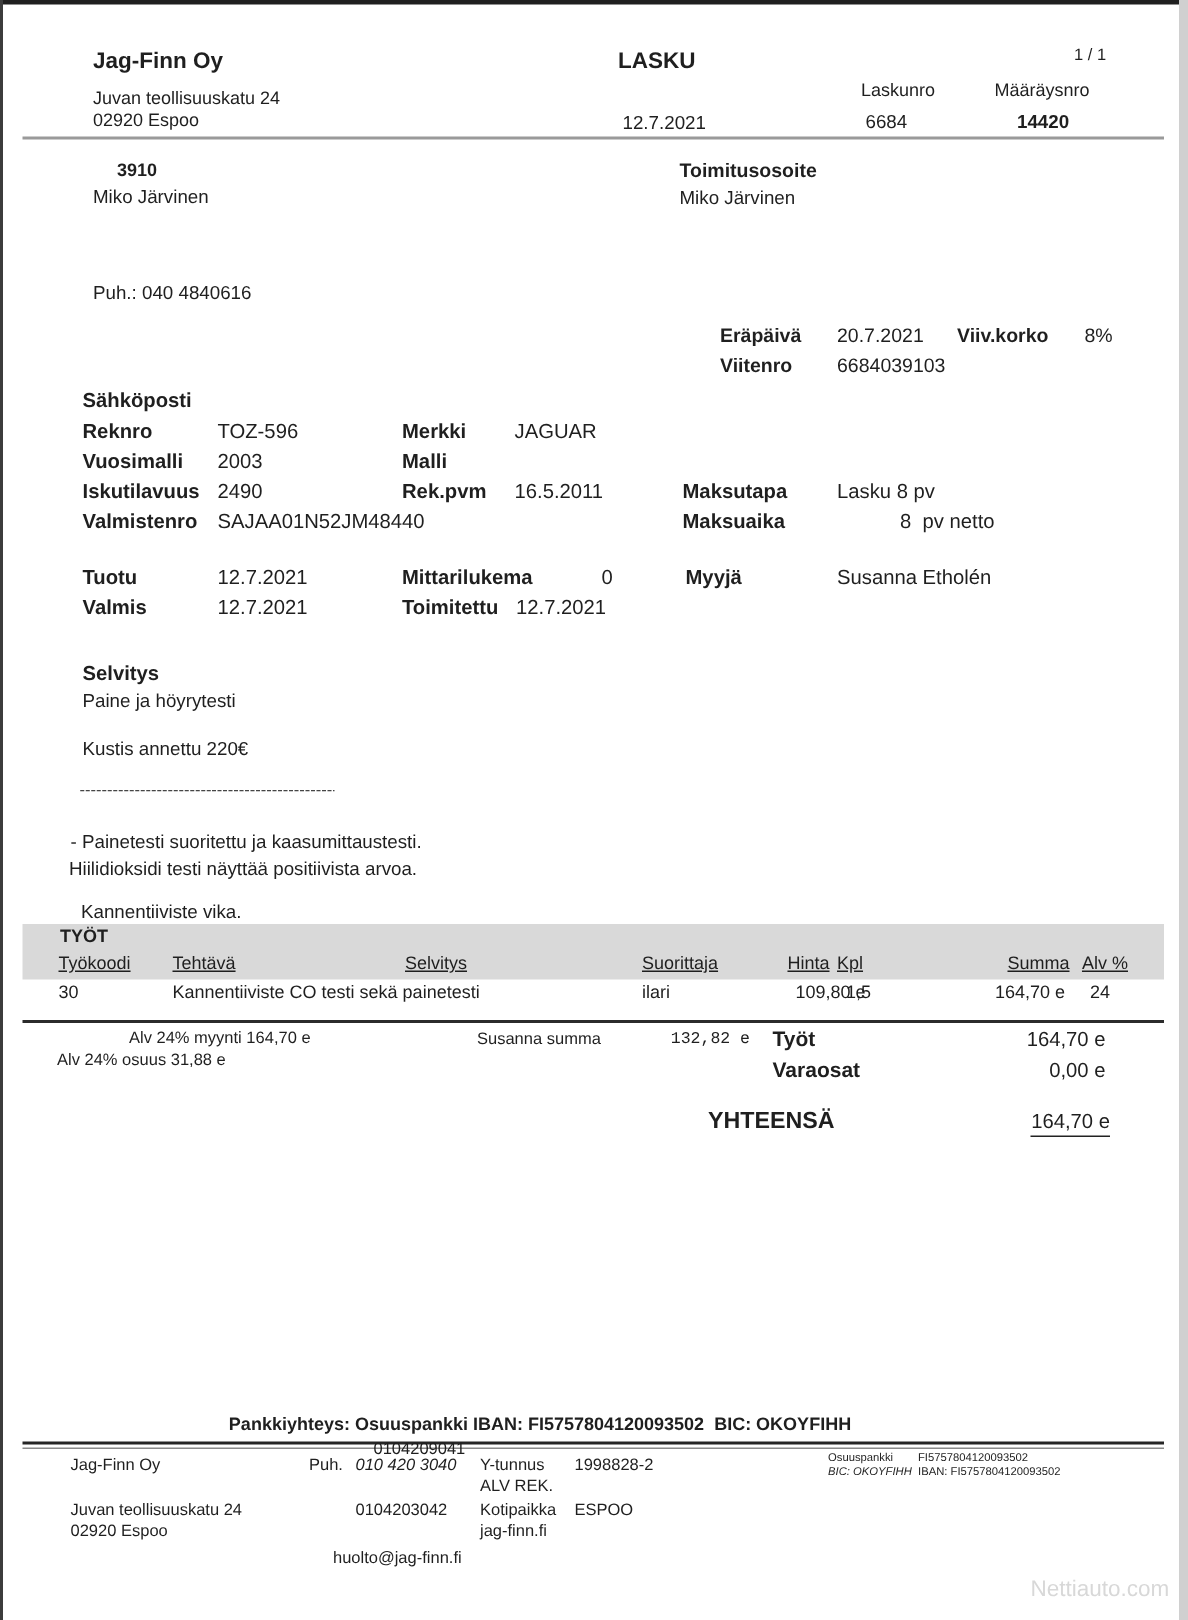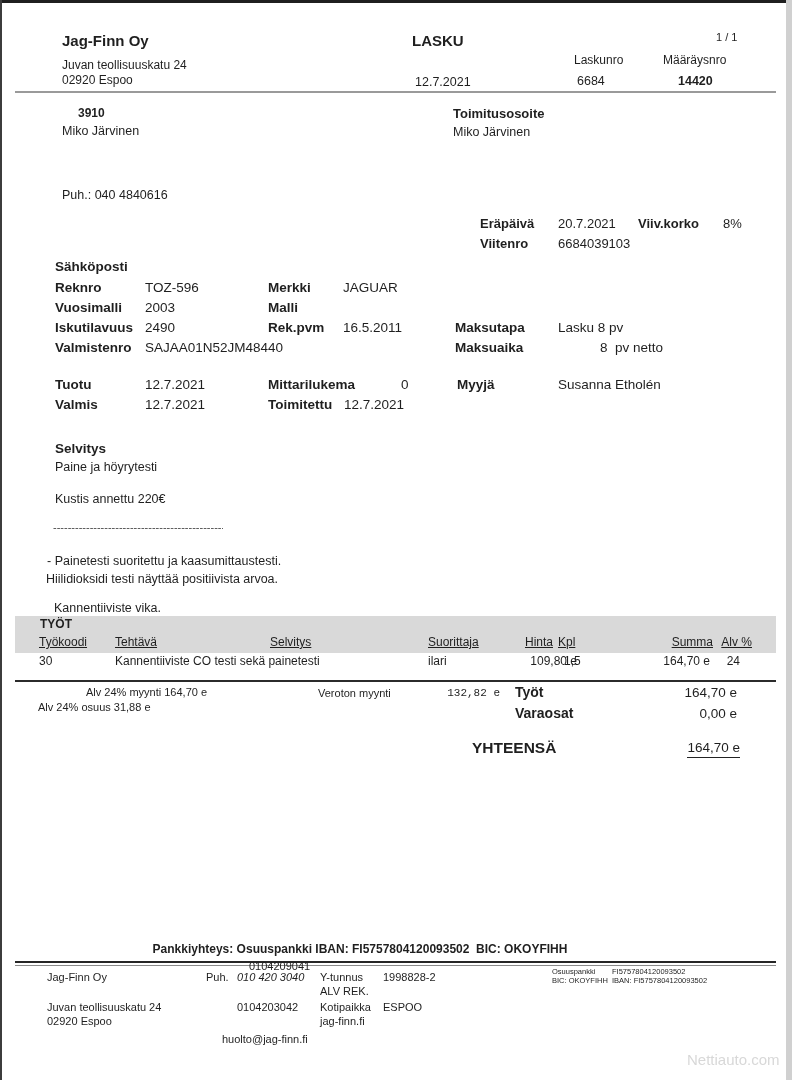--- a/index.html
+++ b/index.html
@@ -113,21 +113,21 @@
     <span class="abs f12" style="left:428px;top:655px;">ilari</span>
     <span class="abs f12" style="right:215px;top:655px;">109,80 e</span>
     <span class="abs f12" style="left:564px;top:655px;">1,5</span>
     <span class="abs f12" style="right:82px;top:655px;">164,70 e</span>
     <span class="abs f12" style="right:52px;top:655px;">24</span>
   </div>
 
   <div class="rule" style="top:680px;height:2px;background:#2b2b2b;"></div>
   <span class="abs f11" style="left:38px;top:686px;margin-left:48px;">Alv 24% myynti 164,70 e</span>
   <span class="abs f11" style="left:38px;top:701px;">Alv 24% osuus 31,88 e</span>
-  <span class="abs f11" style="left:318px;top:687px;">Veroton myynti</span>
+  <span class="abs f11" style="left:318px;top:687px;">Susanna summa</span>
   <span class="abs f11" style="right:292px;top:687px;font-family:Liberation Mono, monospace;">132,82 e</span>
   <span class="abs f14 b" style="left:515px;top:684px;">Työt</span>
   <span class="abs f135" style="right:55px;top:685px;">164,70 e</span>
   <span class="abs f14 b" style="left:515px;top:705px;">Varaosat</span>
   <span class="abs f135" style="right:55px;top:706px;">0,00 e</span>
   <span class="abs f155 b" style="left:472px;top:739px;">YHTEENSÄ</span>
   <span class="abs f135" style="right:52px;top:740px;border-bottom:1.5px solid #222;padding-bottom:1px;">164,70 e</span>
 
   <span class="center-line f12 b" style="top:942px;">Pankkiyhteys: Osuuspankki IBAN: FI5757804120093502  BIC: OKOYFIHH</span>
 
@@ -141,19 +141,19 @@
   <span class="abs f11" style="left:237px;top:960px;padding-left:12px;">0104209041</span>
   <span class="abs f11" style="left:237px;top:1001px;">0104203042</span>
   <span class="abs f11" style="left:222px;top:1033px;">huolto@jag-finn.fi</span>
   <span class="abs f11" style="left:320px;top:971px;">Y-tunnus</span>
   <span class="abs f11" style="left:383px;top:971px;">1998828-2</span>
   <span class="abs f11" style="left:320px;top:985px;">ALV REK.</span>
   <span class="abs f11" style="left:320px;top:1001px;">Kotipaikka</span>
   <span class="abs f11" style="left:383px;top:1001px;">ESPOO</span>
   <span class="abs f11" style="left:320px;top:1015px;">jag-finn.fi</span>
   <span class="abs f8" style="left:552px;top:968px;">Osuuspankki</span>
-  <span class="abs f8" style="left:552px;top:977px;">BIC: OKOYFIHH</span>
+  <span class="abs f8" style="left:552px;top:977px;font-style:italic;">BIC: OKOYFIHH</span>
   <span class="abs f8" style="left:612px;top:968px;">FI5757804120093502</span>
   <span class="abs f8" style="left:612px;top:977px;">IBAN: FI5757804120093502</span>
 
   <span class="abs" style="left:687px;top:1051px;font-size:15px;color:#d8d8d8;text-shadow:0.5px 0.5px 0 #ffffff;">Nettiauto.com</span>
 
 </div>
 
 </body></html>

